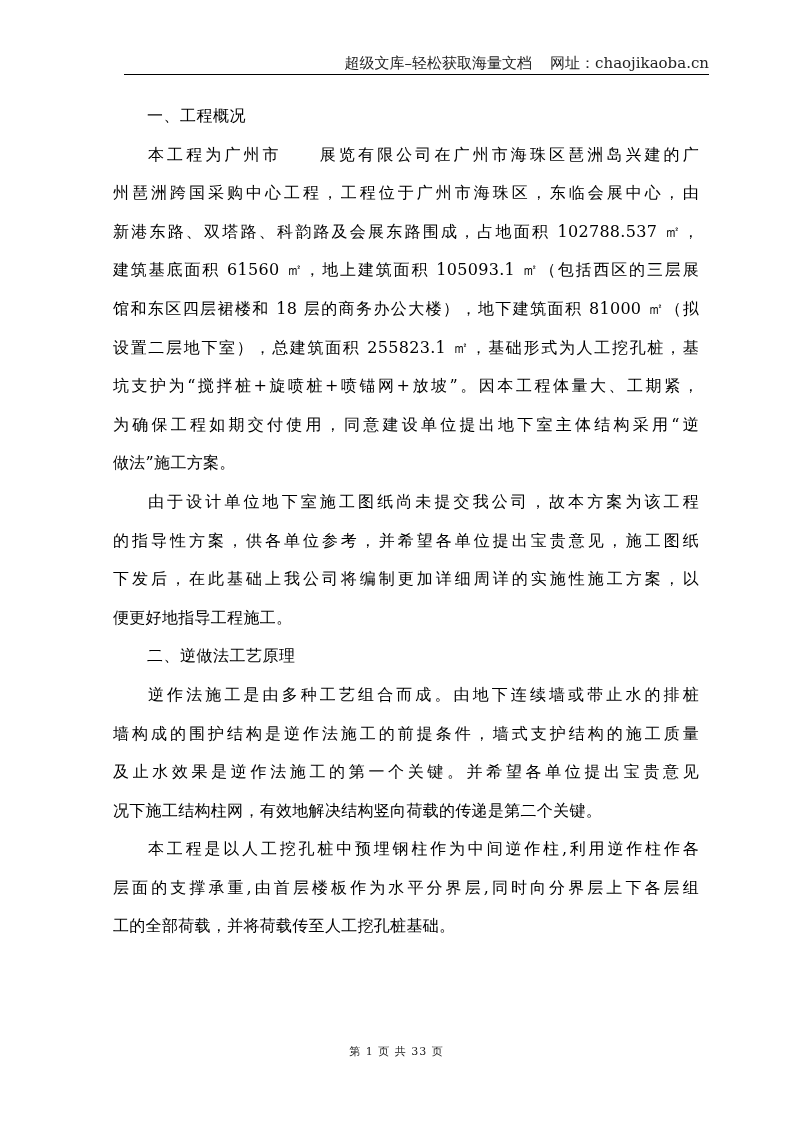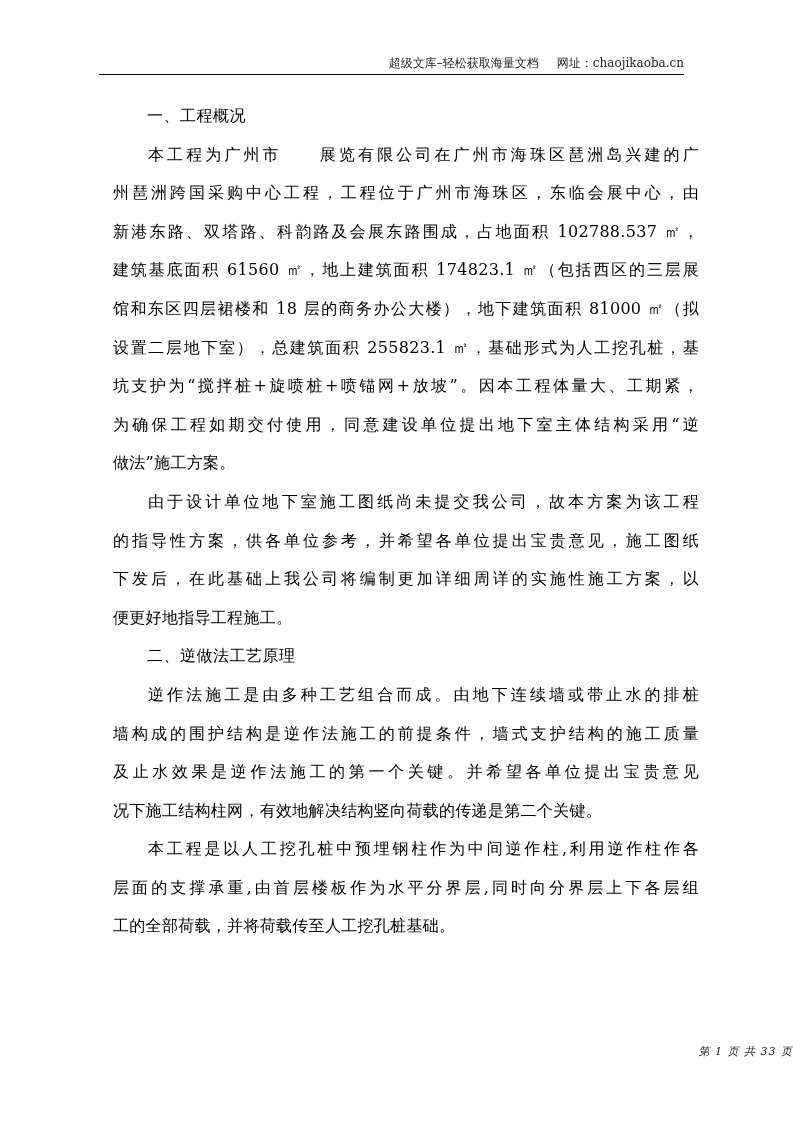--- a/index.html
+++ b/index.html
@@ -1,49 +1,49 @@
 <!DOCTYPE html>
 <html><head>
 <meta charset="utf-8">
 <style>
   html, body { margin: 0; padding: 0; background: #ffffff; }
   body { width: 793px; height: 1122px; position: relative; overflow: hidden;
          font-family: "DejaVu Serif", "Liberation Serif", serif; color: #000; }
-  .page-header { position: absolute; left: 99px; top: 55px; width: 585px; height: 19px;
+  .page-header { position: absolute; left: 124px; top: 55px; width: 585px; height: 19px;
                  border-bottom: 1.3px solid #000; text-align: right;
-                 font-size: 12px; line-height: 16px; color: #222; }
+                 font-size: 15px; line-height: 16px; color: #222; }
   .page-header .sep { display: inline-block; width: 18px; }
   .content { position: absolute; left: 113px; top: 97px; width: 586px; }
   .heading { font-family: "DejaVu Sans", "Liberation Sans", sans-serif; font-size: 16px;
              height: 38.6px; line-height: 38.6px; padding-left: 34px; letter-spacing: 0.5px; margin-top: 0; }
   .para { font-size: 16px; line-height: 38.6px; text-indent: 35px; margin: 0;
           text-align: justify; text-align-last: left; letter-spacing: 0.3px; }
   .line { display: block; white-space: nowrap; height: 38.6px; text-align: justify; text-align-last: justify; }
   .line.last { text-align-last: left; }
   .line.first { padding-left: 35px; }
   .para { text-indent: 0; }
-  .footer { position: absolute; left: 0; width: 793px; top: 1044px; text-align: right;
-            font-size: 11px; color: #222; letter-spacing: 1px; font-style: italic; }
+  .footer { position: absolute; left: 0; width: 793px; top: 1044px; text-align: center;
+            font-size: 11px; color: #222; letter-spacing: 1px; }
 </style>
 </head>
 <body>
 
 <div class="page-header">
   <span>超级文库–轻松获取海量文档</span><span class="sep"></span><span>网址：chaojikaoba.cn</span>
 </div>
 
 <div class="content">
 
   <div class="heading">一、工程概况</div>
 
   <div class="para">
     <span class="line first">本工程为广州市　　展览有限公司在广州市海珠区琶洲岛兴建的广</span>
     <span class="line">州琶洲跨国采购中心工程，工程位于广州市海珠区，东临会展中心，由</span>
     <span class="line">新港东路、双塔路、科韵路及会展东路围成，占地面积 102788.537 ㎡，</span>
-    <span class="line">建筑基底面积 61560 ㎡，地上建筑面积 174823.1 ㎡（包括西区的三层展</span>
+    <span class="line">建筑基底面积 61560 ㎡，地上建筑面积 105093.1 ㎡（包括西区的三层展</span>
     <span class="line">馆和东区四层裙楼和 18 层的商务办公大楼），地下建筑面积 81000 ㎡（拟</span>
     <span class="line">设置二层地下室），总建筑面积 255823.1 ㎡，基础形式为人工挖孔桩，基</span>
     <span class="line">坑支护为“搅拌桩+旋喷桩+喷锚网+放坡”。因本工程体量大、工期紧，</span>
     <span class="line">为确保工程如期交付使用，同意建设单位提出地下室主体结构采用“逆</span>
     <span class="line last">做法”施工方案。</span>
   </div>
 
   <div class="para">
     <span class="line first">由于设计单位地下室施工图纸尚未提交我公司，故本方案为该工程</span>
     <span class="line">的指导性方案，供各单位参考，并希望各单位提出宝贵意见，施工图纸</span>

